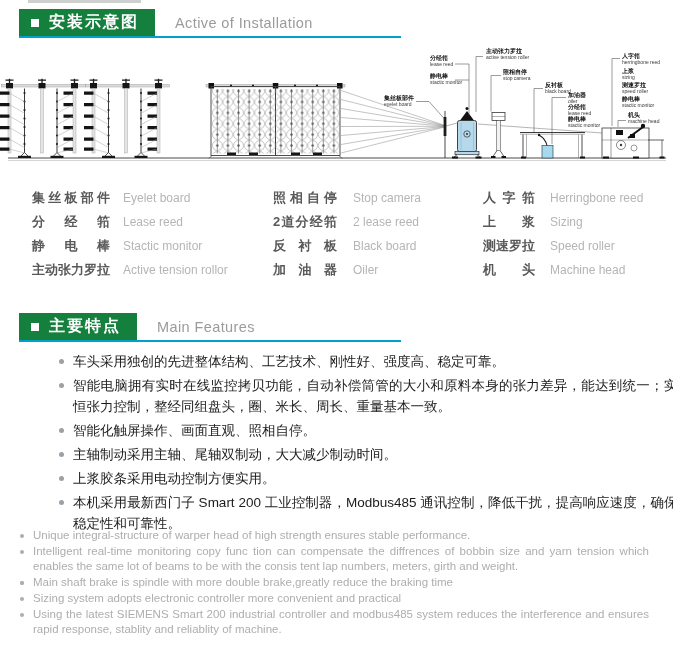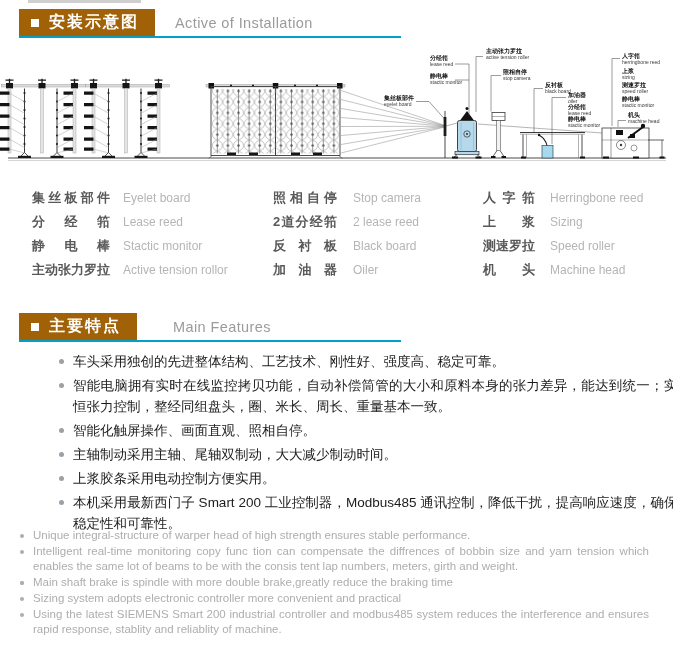--- a/index.html
+++ b/index.html
@@ -3,21 +3,21 @@
 <meta charset="utf-8">
 <style>
   html,body{margin:0;padding:0;}
   body{
     width:673px;height:655px;background:#fff;position:relative;overflow:hidden;
     font-family:"Liberation Sans","DejaVu Sans",sans-serif;
     -webkit-font-smoothing:antialiased;
   }
   
   .sec-header{position:absolute;left:19px;width:382px;height:27px;border-bottom:2px solid #00a2cc;display:flex;align-items:stretch;}
-  .badge{background:#a16207;color:#fff;font-size:16px;font-weight:bold;letter-spacing:2px;display:flex;align-items:center;padding:0 16px 0 12px;white-space:nowrap;}
+  .badge{background:#15803d;color:#fff;font-size:16px;font-weight:bold;letter-spacing:2px;display:flex;align-items:center;padding:0 16px 0 12px;white-space:nowrap;}
   .badge .sq{width:8px;height:8px;background:#fff;margin-right:10px;flex:0 0 auto;}
   .sec-en{color:#9b9b9b;font-size:14.5px;letter-spacing:.4px;margin-left:20px;align-self:center;white-space:nowrap;}
   .edge-bar{position:absolute;left:28px;top:0;width:113px;height:3px;background:#cfcfcf;}
   
   .diagram{position:absolute;left:0;top:42px;width:673px;height:132px;}
   .diagram svg{position:absolute;left:0;top:0;}
   .dlabel{position:absolute;white-space:nowrap;}
   .dlabel .zh{display:block;font-size:6px;line-height:6.5px;font-weight:bold;color:#111;}
   .dlabel .en{display:block;font-size:5px;line-height:5.5px;color:#3a3a3a;}
   
@@ -283,21 +283,21 @@
       <span class="leg-zh">测速罗拉</span>
       <span class="leg-en">Speed roller</span>
     </div>
     <div class="leg-row">
       <span class="leg-zh">机头</span>
       <span class="leg-en">Machine head</span>
     </div>
   </div>
 </div>
 
-<div class="sec-header" style="top:313px;gap:16px;">
+<div class="sec-header" style="top:313px;">
   <div class="badge">
     <span class="sq"></span>
     <span>主要特点</span>
   </div>
   <div class="sec-en">Main Features</div>
 </div>
 
 <div class="feat-zh-list">
   <div class="feat-zh"><span class="dot"></span><span>车头采用独创的先进整体结构、工艺技术、刚性好、强度高、稳定可靠。</span></div>
   <div class="feat-zh"><span class="dot"></span><span>智能电脑拥有实时在线监控拷贝功能，自动补偿筒管的大小和原料本身的张力差异，能达到统一；实施恒张力控制，整经同组盘头，圈、米长、周长、重量基本一致。</span></div>

